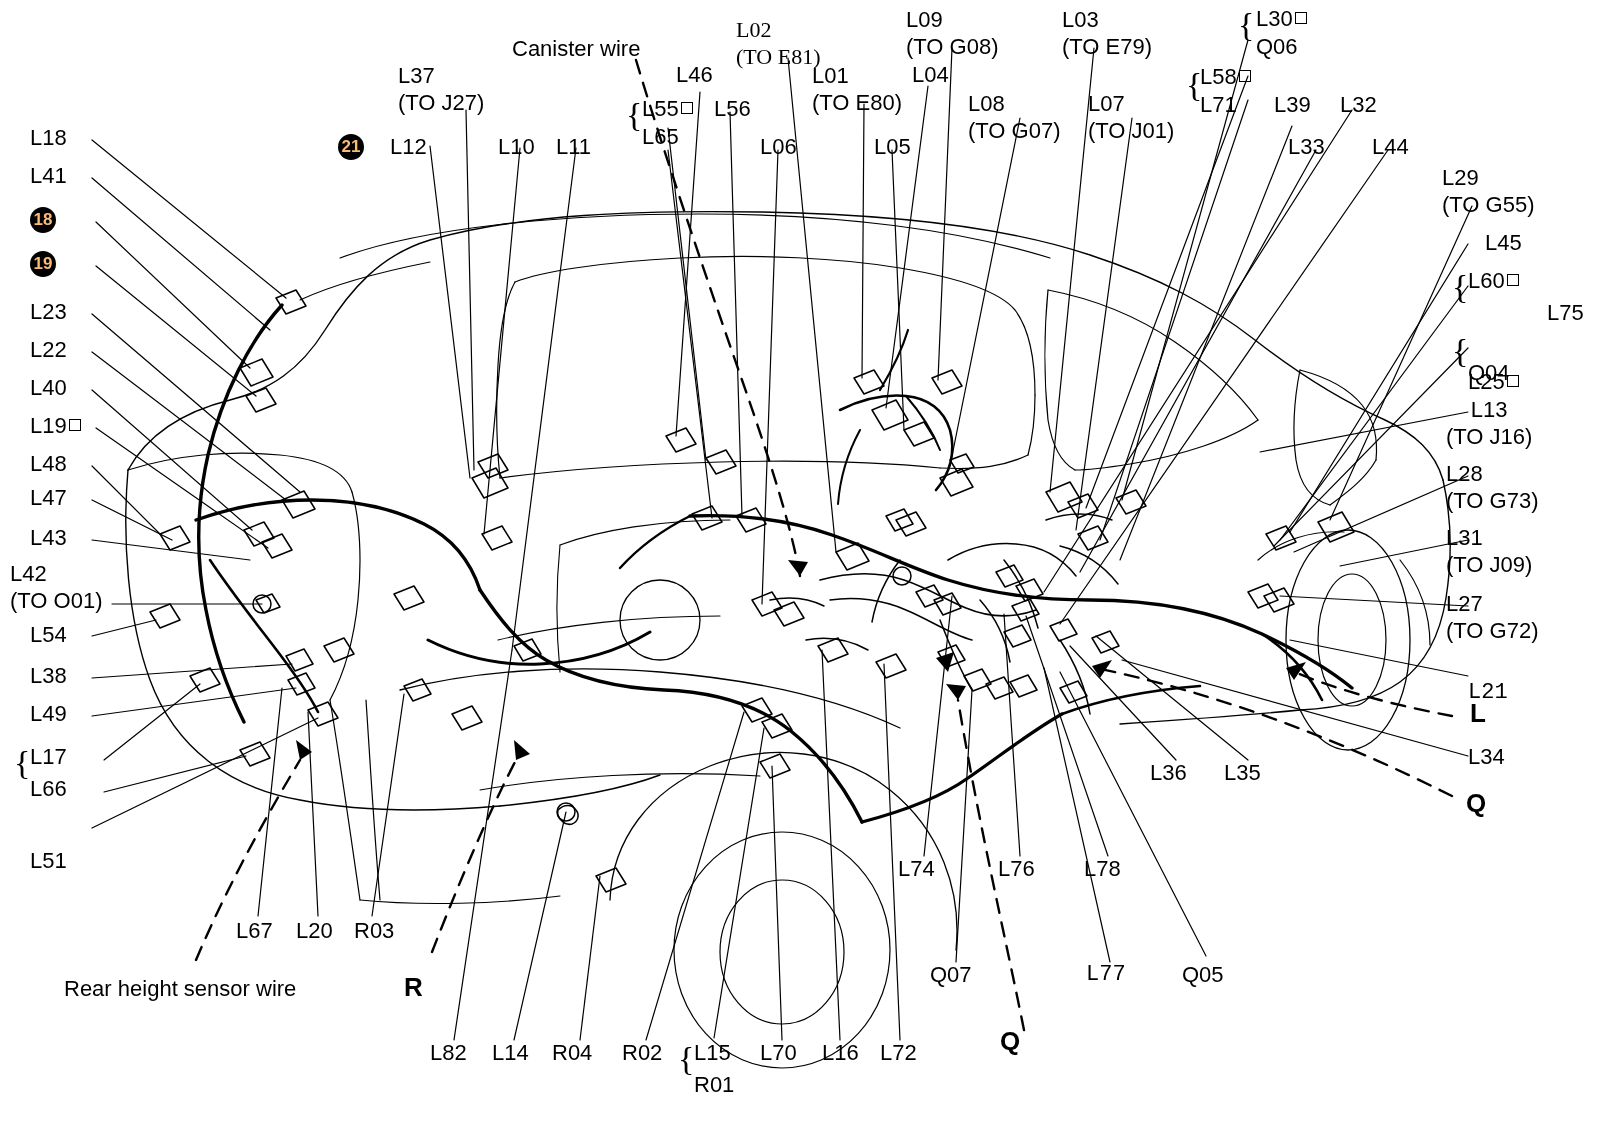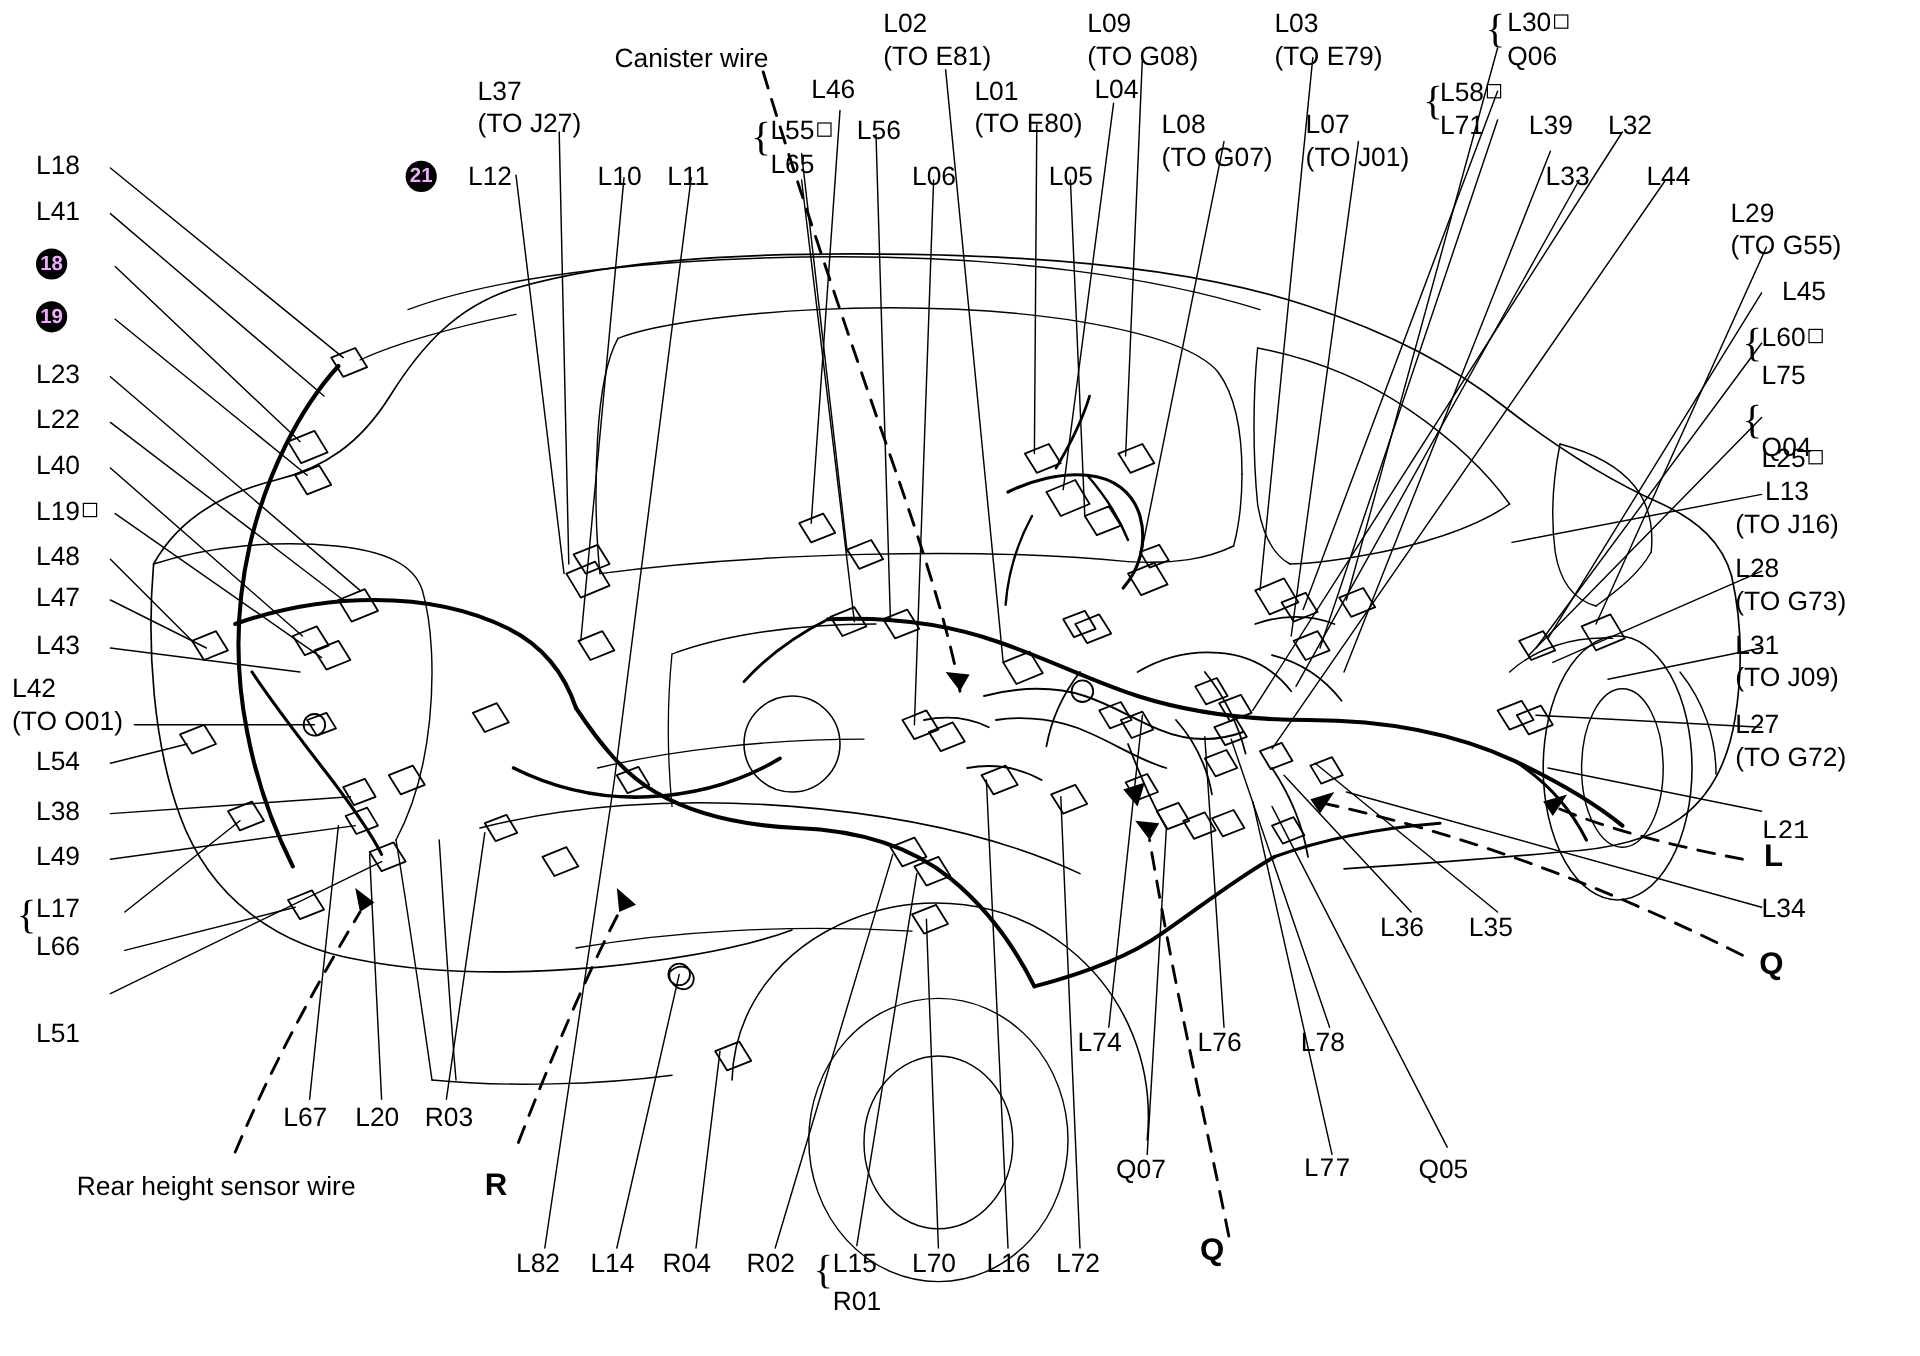--- a/index.html
+++ b/index.html
@@ -30,21 +30,21 @@
   }
   .lbl.multi {
     line-height: 27px;
   }
   .circnum {
     position: absolute;
     width: 26px;
     height: 26px;
     border-radius: 50%;
     background: #000;
-    color: #f0abfc;
+    color: #fdba74;
     font-size: 17px;
     font-weight: bold;
     line-height: 26px;
     text-align: center;
     font-family: "Liberation Sans", sans-serif;
   }
   .brace {
     position: absolute;
     font-size: 34px;
     line-height: 30px;
@@ -372,21 +372,21 @@
 
   <div class="lbl" style="left:512px; top:36px;">Canister wire</div>
 
   <div class="lbl" style="left:676px; top:62px;">L46</div>
   <div class="brace" style="left:626px; top:100px;">{</div>
   <div class="lbl" style="left:642px; top:96px;"><span>L55</span><span class="sq"></span></div>
   <div class="lbl" style="left:642px; top:124px;">L65</div>
   <div class="lbl" style="left:714px; top:96px;">L56</div>
   <div class="lbl" style="left:760px; top:134px;">L06</div>
 
-  <div class="lbl multi" style="left:736px; top:6px;">L02
+  <div class="lbl multi" style="left:736px; top:16px;font-family:Liberation Serif, serif;">L02
 (TO E81)</div>
   <div class="lbl multi" style="left:812px; top:62px;">L01
 (TO E80)</div>
   <div class="lbl" style="left:912px; top:62px;">L04</div>
   <div class="lbl" style="left:874px; top:134px;">L05</div>
 
   <div class="lbl multi" style="left:906px; top:6px;">L09
 (TO G08)</div>
   <div class="lbl multi" style="left:968px; top:90px;">L08
 (TO G07)</div>
@@ -406,21 +406,21 @@
   <div class="lbl" style="left:1274px; top:92px;">L39</div>
   <div class="lbl" style="left:1340px; top:92px;">L32</div>
   <div class="lbl" style="left:1288px; top:134px;">L33</div>
   <div class="lbl" style="left:1372px; top:134px;">L44</div>
 
   <div class="lbl multi" style="left:1442px; top:164px;">L29
 (TO G55)</div>
   <div class="lbl" style="left:1468px; top:230px;margin-left:17px;">L45</div>
   <div class="brace" style="left:1452px; top:272px;">{</div>
   <div class="lbl" style="left:1468px; top:268px;"><span>L60</span><span class="sq"></span></div>
-  <div class="lbl" style="left:1468px; top:300px;">L75</div>
+  <div class="lbl" style="left:1547px; top:300px;">L75</div>
   <div class="brace" style="left:1452px; top:336px;">{</div>
   <div class="lbl" style="left:1468px; top:332px;margin-top:37px;"><span>L25</span><span class="sq"></span></div>
   <div class="lbl" style="left:1468px; top:360px;">Q04</div>
   <div class="lbl multi" style="left:1446px; top:396px;text-align:center;">L13
 (TO J16)</div>
   <div class="lbl multi" style="left:1446px; top:460px;">L28
 (TO G73)</div>
   <div class="lbl multi" style="left:1446px; top:524px;">L31
 (TO J09)</div>
   <div class="lbl multi" style="left:1446px; top:590px;">L27

